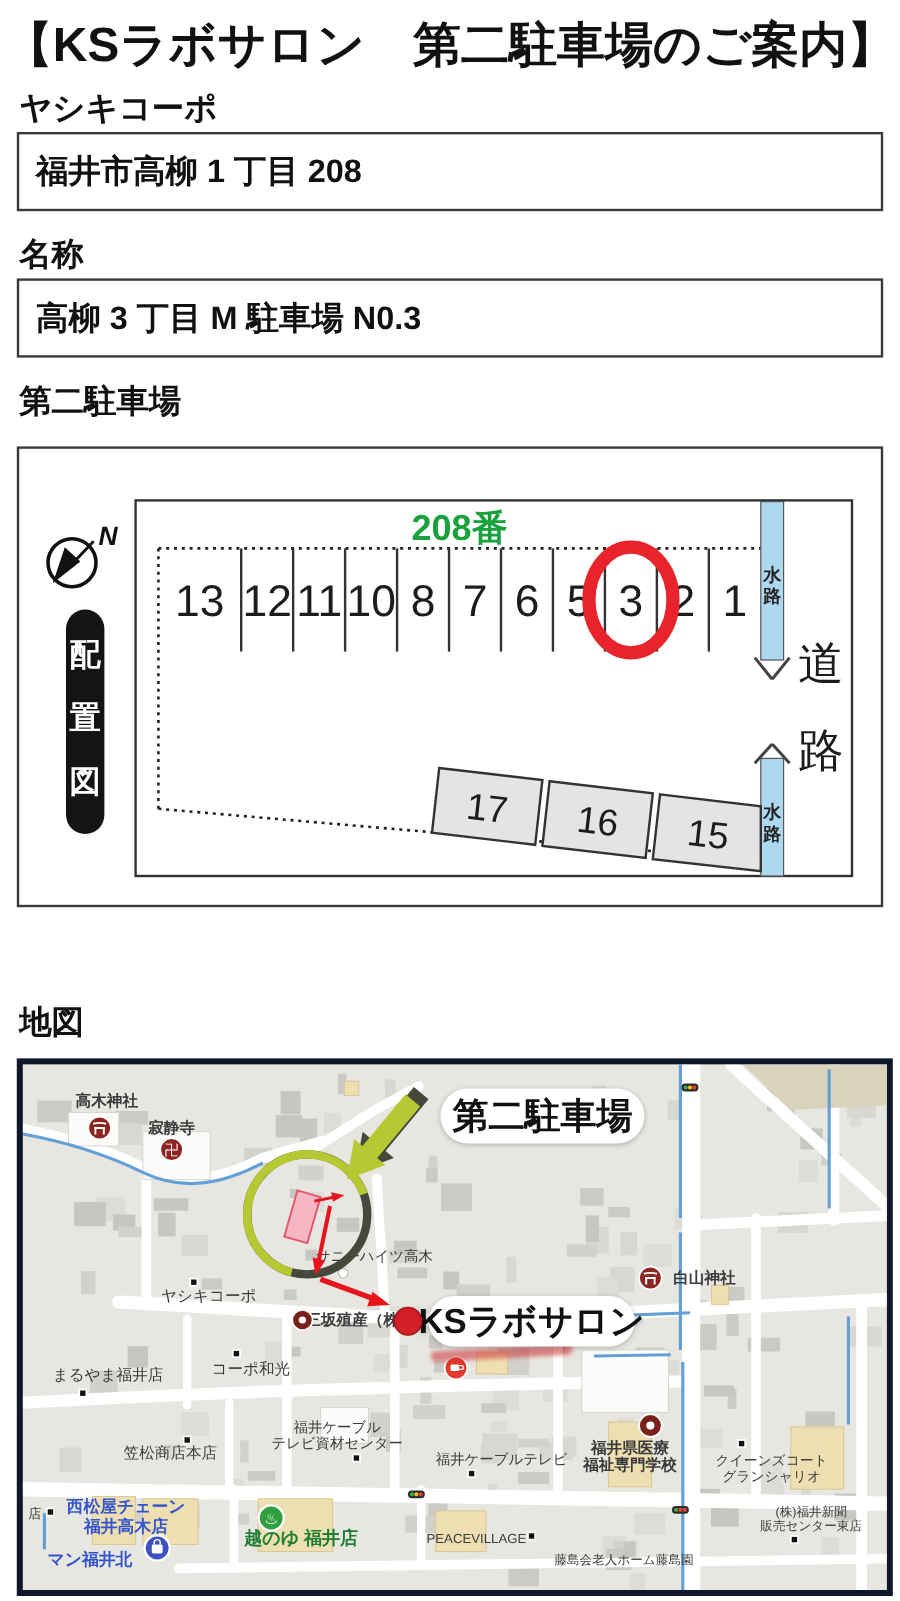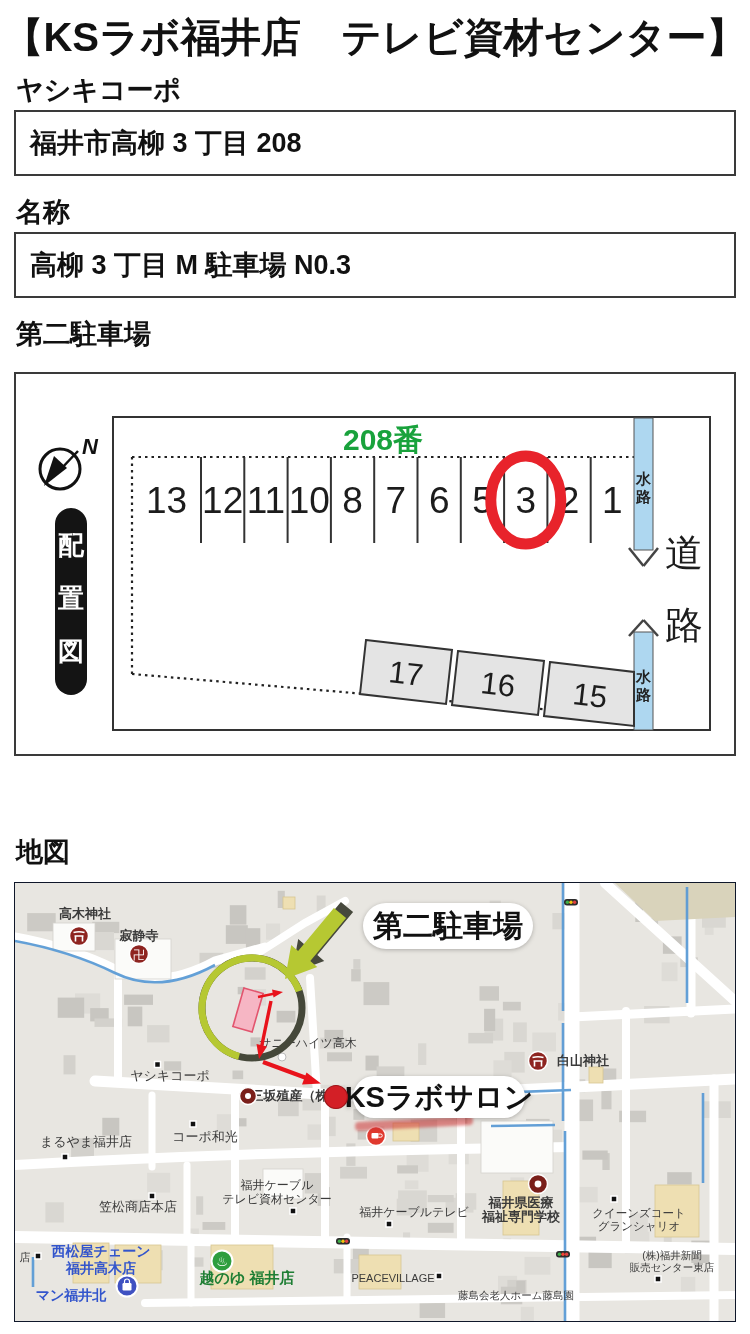--- a/index.html
+++ b/index.html
@@ -8,31 +8,31 @@
   .sec-label{position:absolute;left:16px;font-size:27px;font-weight:bold;}
   .val-box{position:absolute;left:14px;width:718px;height:62px;border:2px solid #3a3a3a;background:#fff;display:flex;align-items:center;}
   .val-box span{font-size:27px;font-weight:bold;padding-left:14px;white-space:nowrap;}
   #lbl-address{top:72px;}
   #box-address{top:110px;}
   #lbl-name{top:194px;}
   #box-name{top:232px;}
   #lbl-layout{top:316px;}
   .diagram-wrap{position:absolute;left:14px;top:372px;width:718px;height:380px;border:2px solid #3a3a3a;background:#fff;}
   #lbl-map{top:834px;}
-  .map-wrap{position:absolute;left:14px;top:882px;width:720px;height:438px;border:1px solid #0f172a;background:#e8e6e1;overflow:hidden;}
+  .map-wrap{position:absolute;left:14px;top:882px;width:720px;height:438px;border:5px solid #0f172a;background:#e8e6e1;overflow:hidden;}
   svg text{font-family:"Liberation Sans","DejaVu Sans",sans-serif;}
 </style>
 </head>
 <body>
 
-<div class="page-title">【KSラボ福井店　テレビ資材センター】</div>
+<div class="page-title">【KSラボサロン　第二駐車場のご案内】</div>
 
 <div class="sec-label" id="lbl-address">ヤシキコーポ</div>
 <div class="val-box" id="box-address">
-  <span>福井市高柳 3 丁目 208</span>
+  <span>福井市高柳 1 丁目 208</span>
 </div>
 
 <div class="sec-label" id="lbl-name">名称</div>
 <div class="val-box" id="box-name">
   <span>高柳 3 丁目 M 駐車場  N0.3</span>
 </div>
 
 <div class="sec-label" id="lbl-layout">第二駐車場</div>
 
 <div class="diagram-wrap">

